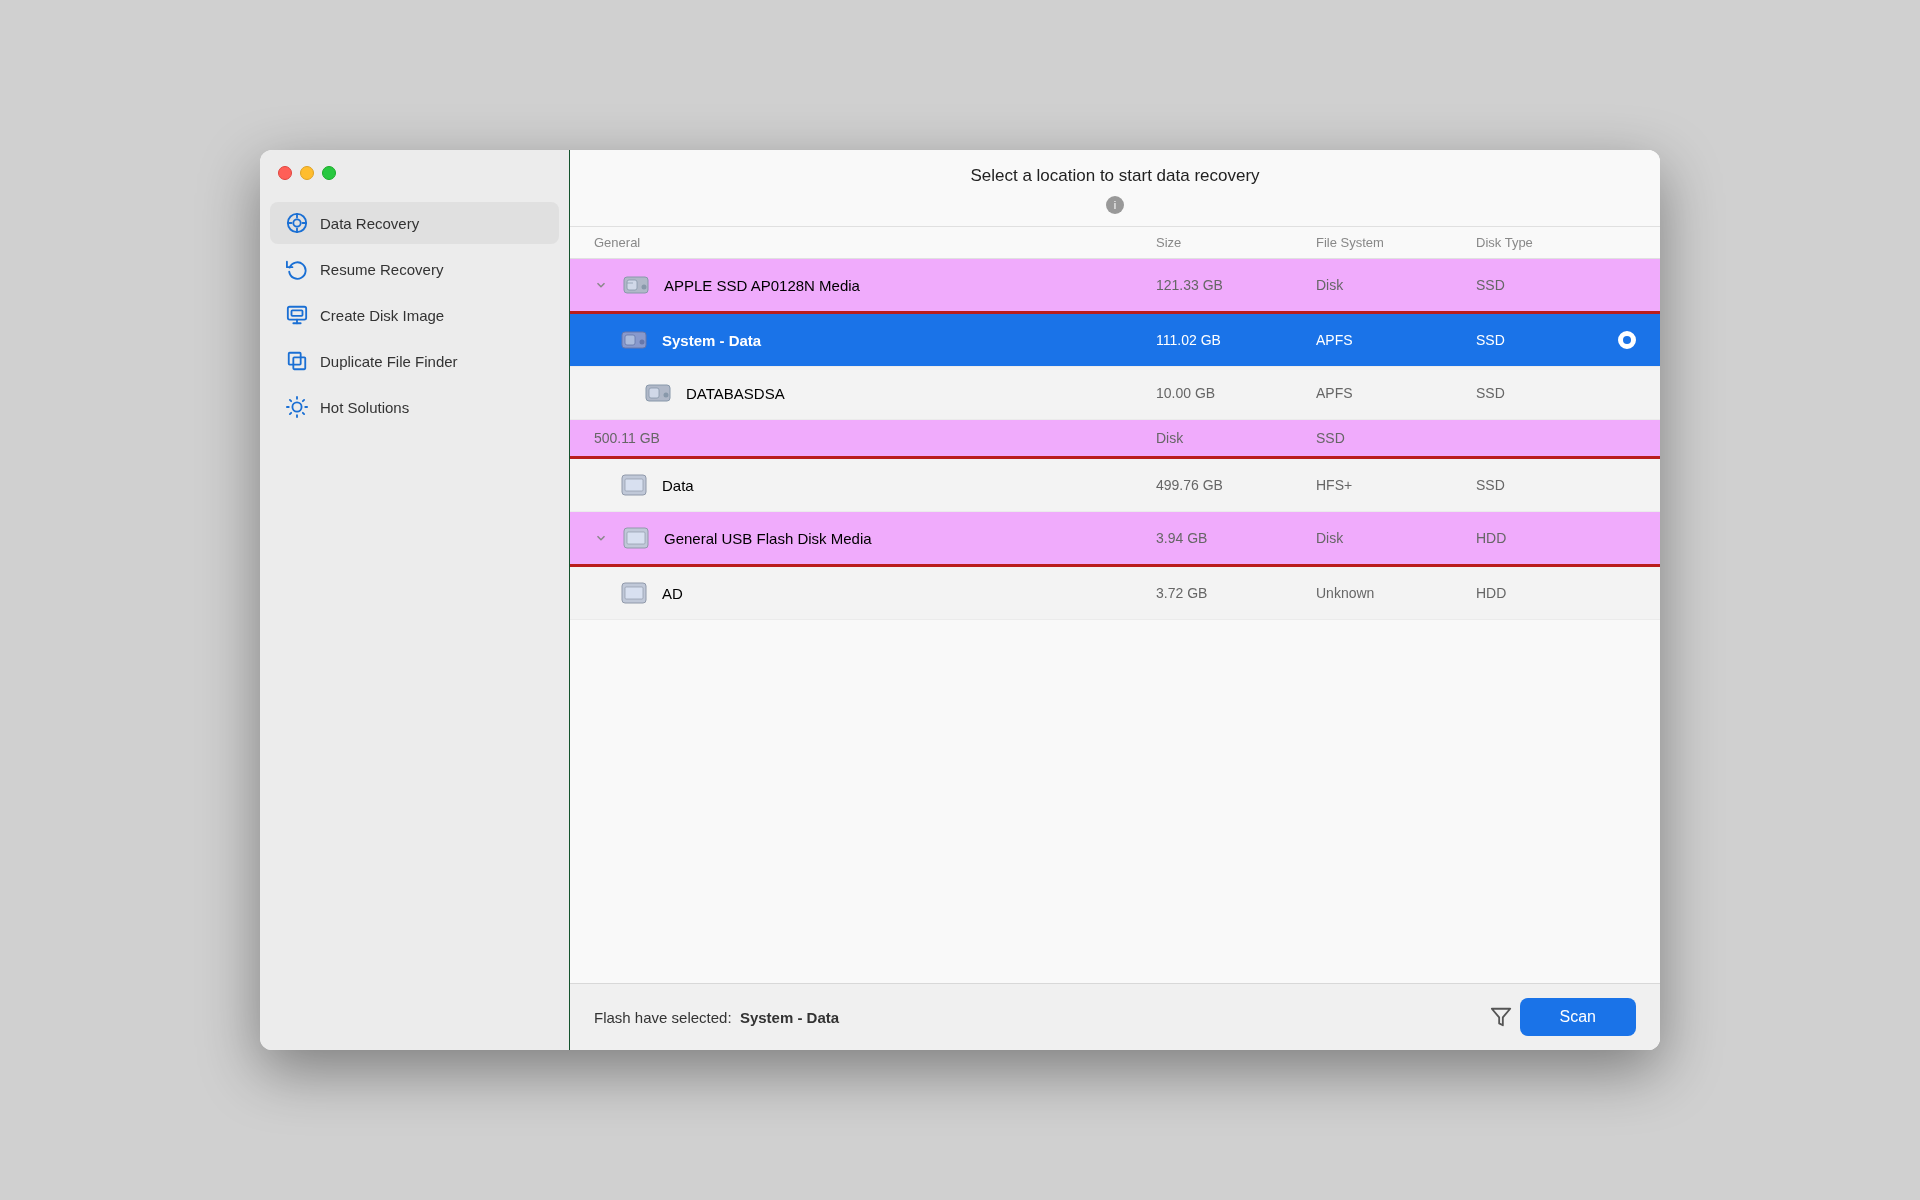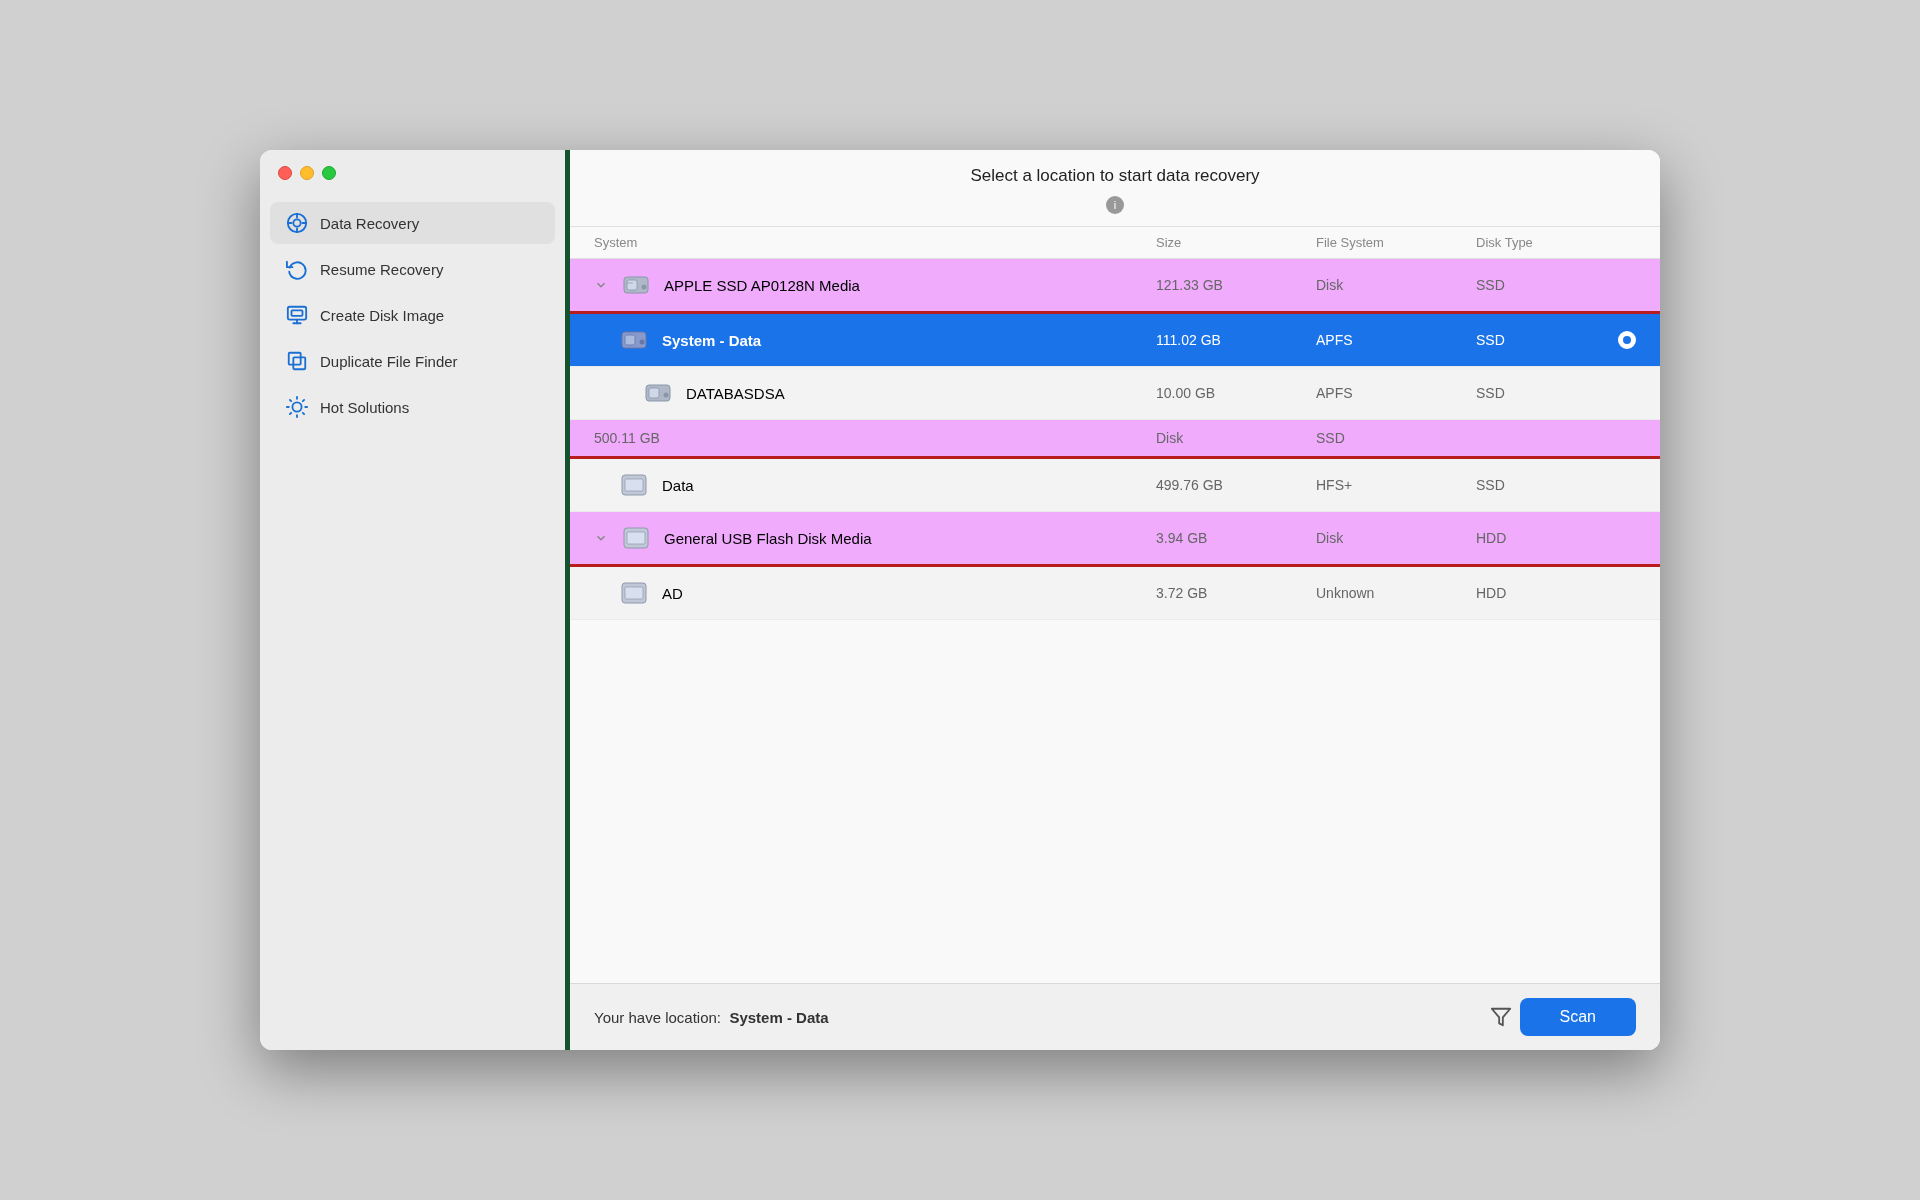--- a/index.html
+++ b/index.html
@@ -24,21 +24,21 @@
       position: relative;
     }
     
     .sidebar {
       width: 310px;
       background: #ececec;
       display: flex;
       flex-direction: column;
       padding-top: 50px;
       flex-shrink: 0;
-      border-right: 5px solid #14532d;
+      border-right: 1px solid #14532d;
     }
     .traffic-lights {
       position: absolute;
       top: 16px;
       left: 18px;
       display: flex;
       gap: 8px;
     }
     .traffic-light {
       width: 14px;
@@ -311,21 +311,21 @@
   <div class="main">
 
     <div class="header">
       <span class="header-title">Select a location to start data recovery</span>
       <div class="info-icon">i</div>
     </div>
 
     <div class="table-container">
 
       <div class="table-header">
-        <div class="table-header-cell">System</div>
+        <div class="table-header-cell">General</div>
         <div class="table-header-cell">Size</div>
         <div class="table-header-cell">File System</div>
         <div class="table-header-cell">Disk Type</div>
       </div>
 
       <div class="drive-group">
         <div class="drive-row">
           <div class="drive-name-cell">
             <span class="chevron">
               <svg viewBox="0 0 24 24" fill="none" stroke="currentColor" stroke-width="2.5">
@@ -429,21 +429,21 @@
           <div class="cell-value">3.72 GB</div>
           <div class="cell-value">Unknown</div>
           <div class="cell-value">HDD</div>
         </div>
       </div>
 
     </div>
 
     <div class="bottom-bar">
       <div class="selected-label">
-        <span>Your have location:</span>
+        <span>Flash have selected:</span>
         &nbsp;<strong>System - Data</strong>
       </div>
       <div class="bottom-actions">
         <svg class="filter-icon" viewBox="0 0 24 24" fill="none" stroke="currentColor" stroke-width="2" stroke-linecap="round" stroke-linejoin="round">
           <polygon points="22 3 2 3 10 12.46 10 19 14 21 14 12.46 22 3"></polygon>
         </svg>
         <button class="scan-btn">Scan</button>
       </div>
     </div>
 

